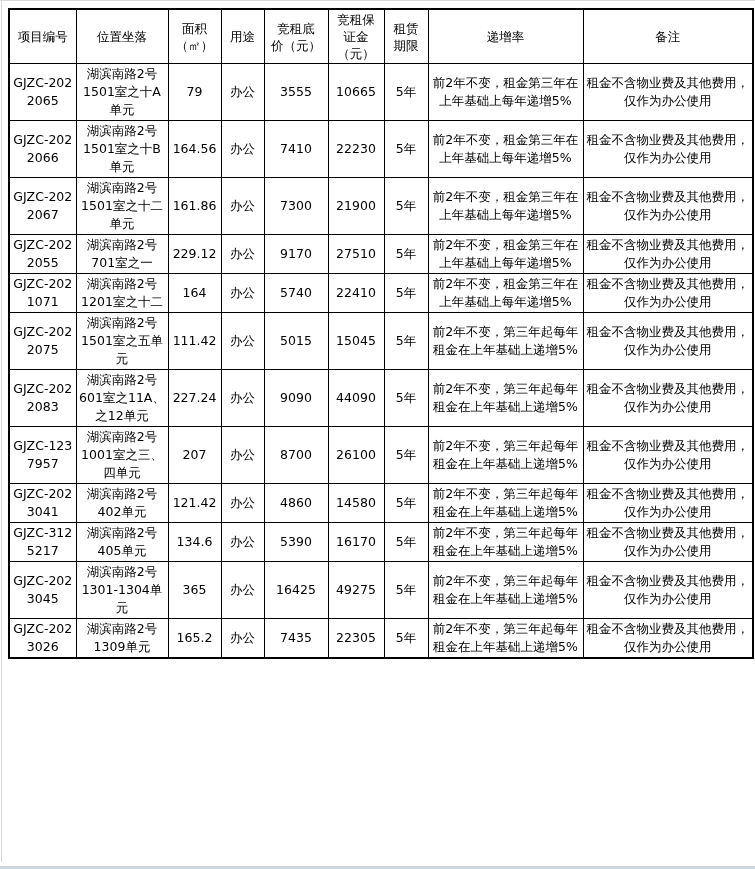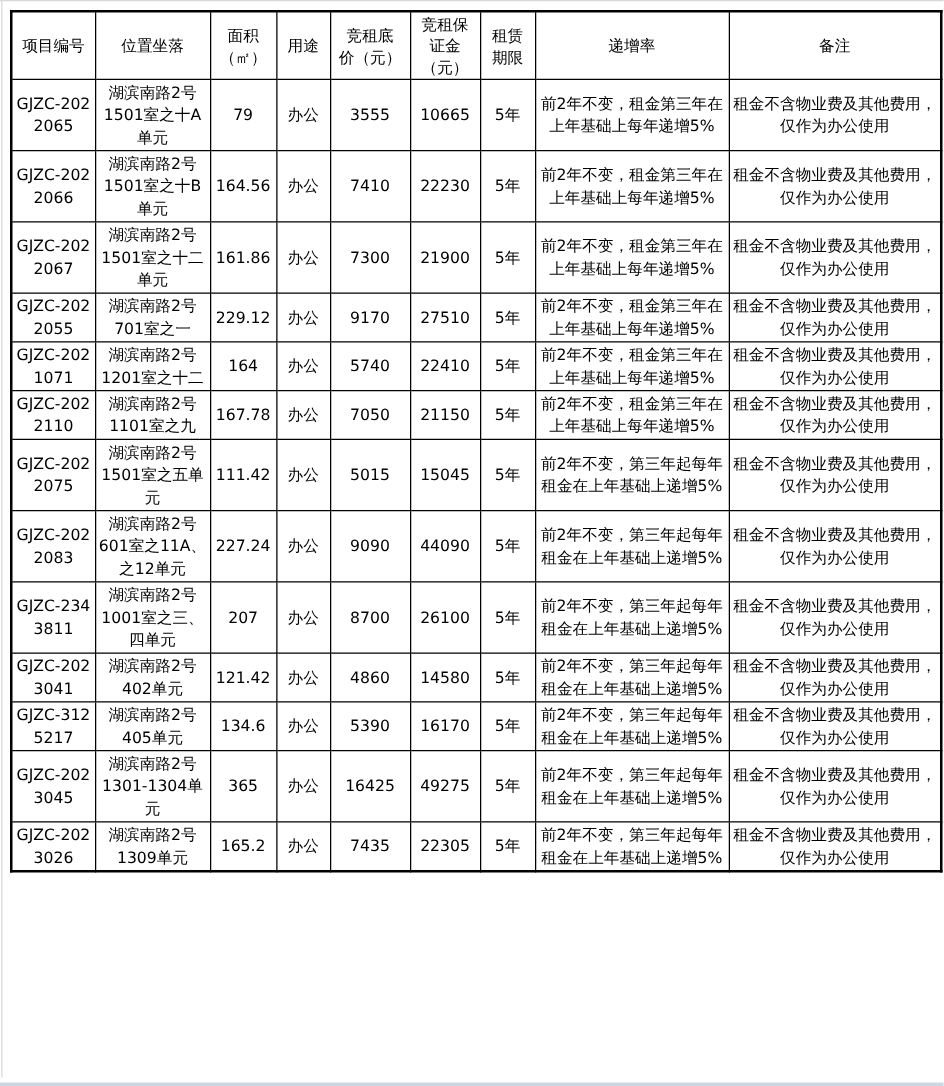--- a/index.html
+++ b/index.html
@@ -150,31 +150,20 @@
     <td class="c-loc">湖滨南路2号1201室之十二</td>
     <td class="c-area">164</td>
     <td class="c-use">办公</td>
     <td class="c-base">5740</td>
     <td class="c-dep">22410</td>
     <td class="c-term">5年</td>
     <td class="c-esc">前2年不变，租金第三年在上年基础上每年递增5%</td>
     <td class="c-rem">租金不含物业费及其他费用，仅作为办公使用</td>
   </tr>
         <tr>
-    <td class="c-id">GJZC-2022110</td>
-    <td class="c-loc">湖滨南路2号1101室之九</td>
-    <td class="c-area">167.78</td>
-    <td class="c-use">办公</td>
-    <td class="c-base">7050</td>
-    <td class="c-dep">21150</td>
-    <td class="c-term">5年</td>
-    <td class="c-esc">前2年不变，租金第三年在上年基础上每年递增5%</td>
-    <td class="c-rem">租金不含物业费及其他费用，仅作为办公使用</td>
-  </tr>
-        <tr>
     <td class="c-id">GJZC-2022075</td>
     <td class="c-loc">湖滨南路2号1501室之五单元</td>
     <td class="c-area">111.42</td>
     <td class="c-use">办公</td>
     <td class="c-base">5015</td>
     <td class="c-dep">15045</td>
     <td class="c-term">5年</td>
     <td class="c-esc">前2年不变，第三年起每年租金在上年基础上递增5%</td>
     <td class="c-rem">租金不含物业费及其他费用，仅作为办公使用</td>
   </tr>
@@ -183,21 +172,21 @@
     <td class="c-loc">湖滨南路2号601室之11A、之12单元</td>
     <td class="c-area">227.24</td>
     <td class="c-use">办公</td>
     <td class="c-base">9090</td>
     <td class="c-dep">44090</td>
     <td class="c-term">5年</td>
     <td class="c-esc">前2年不变，第三年起每年租金在上年基础上递增5%</td>
     <td class="c-rem">租金不含物业费及其他费用，仅作为办公使用</td>
   </tr>
         <tr>
-    <td class="c-id">GJZC-2343811</td>
+    <td class="c-id">GJZC-1237957</td>
     <td class="c-loc">湖滨南路2号1001室之三、四单元</td>
     <td class="c-area">207</td>
     <td class="c-use">办公</td>
     <td class="c-base">8700</td>
     <td class="c-dep">26100</td>
     <td class="c-term">5年</td>
     <td class="c-esc">前2年不变，第三年起每年租金在上年基础上递增5%</td>
     <td class="c-rem">租金不含物业费及其他费用，仅作为办公使用</td>
   </tr>
         <tr>

